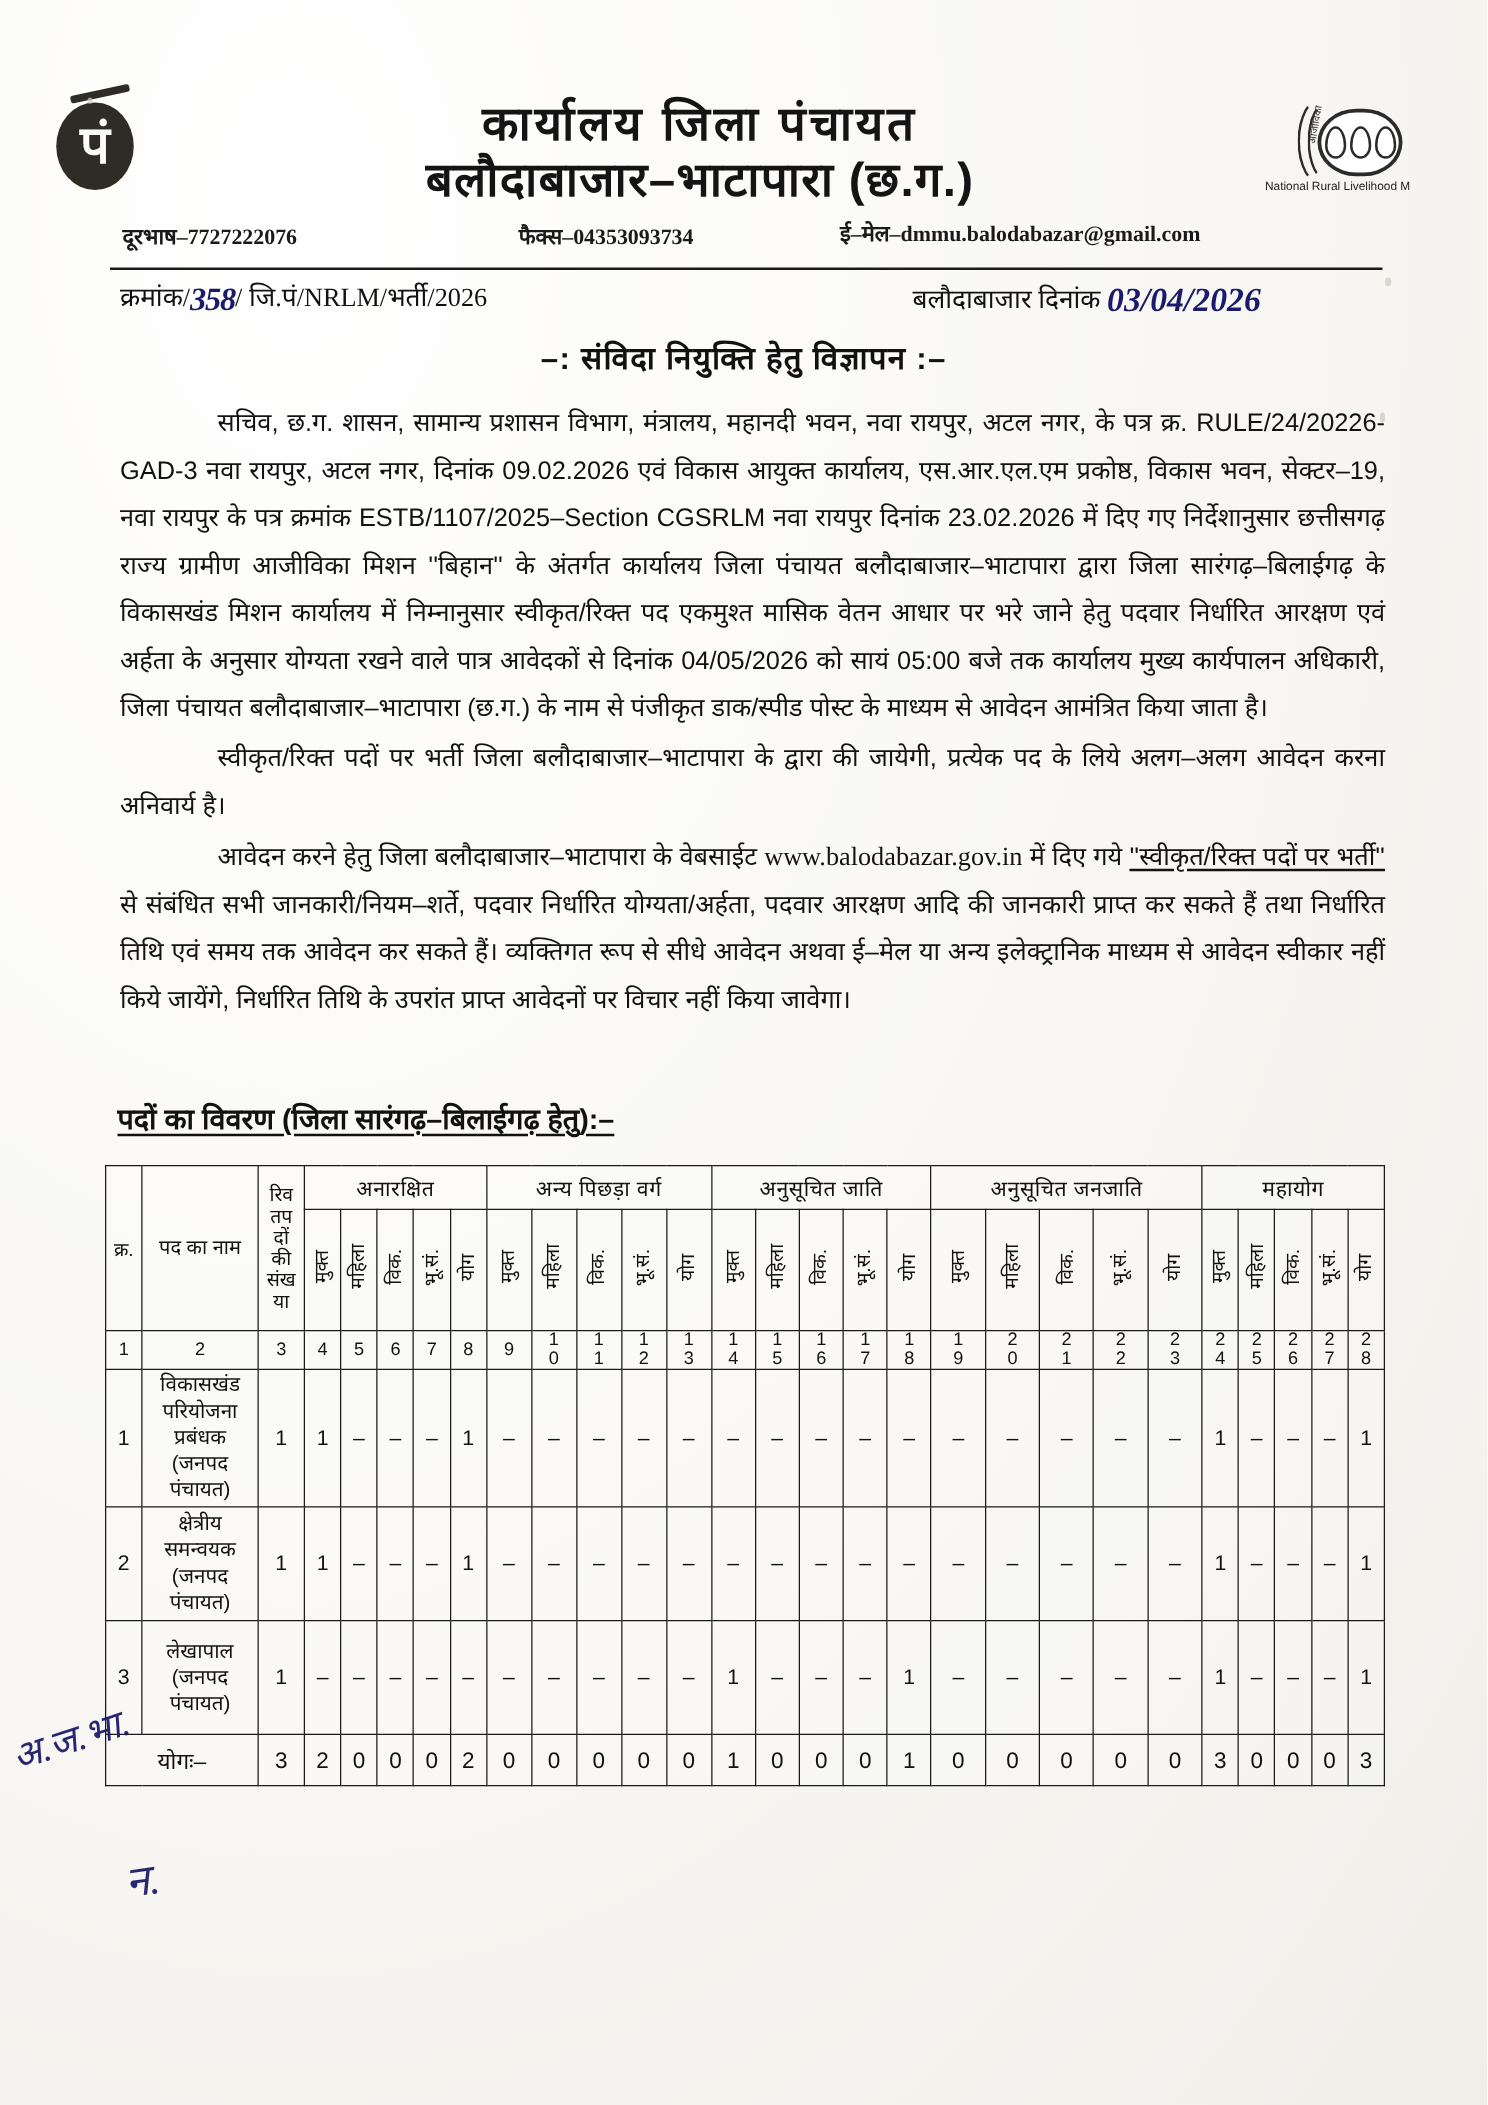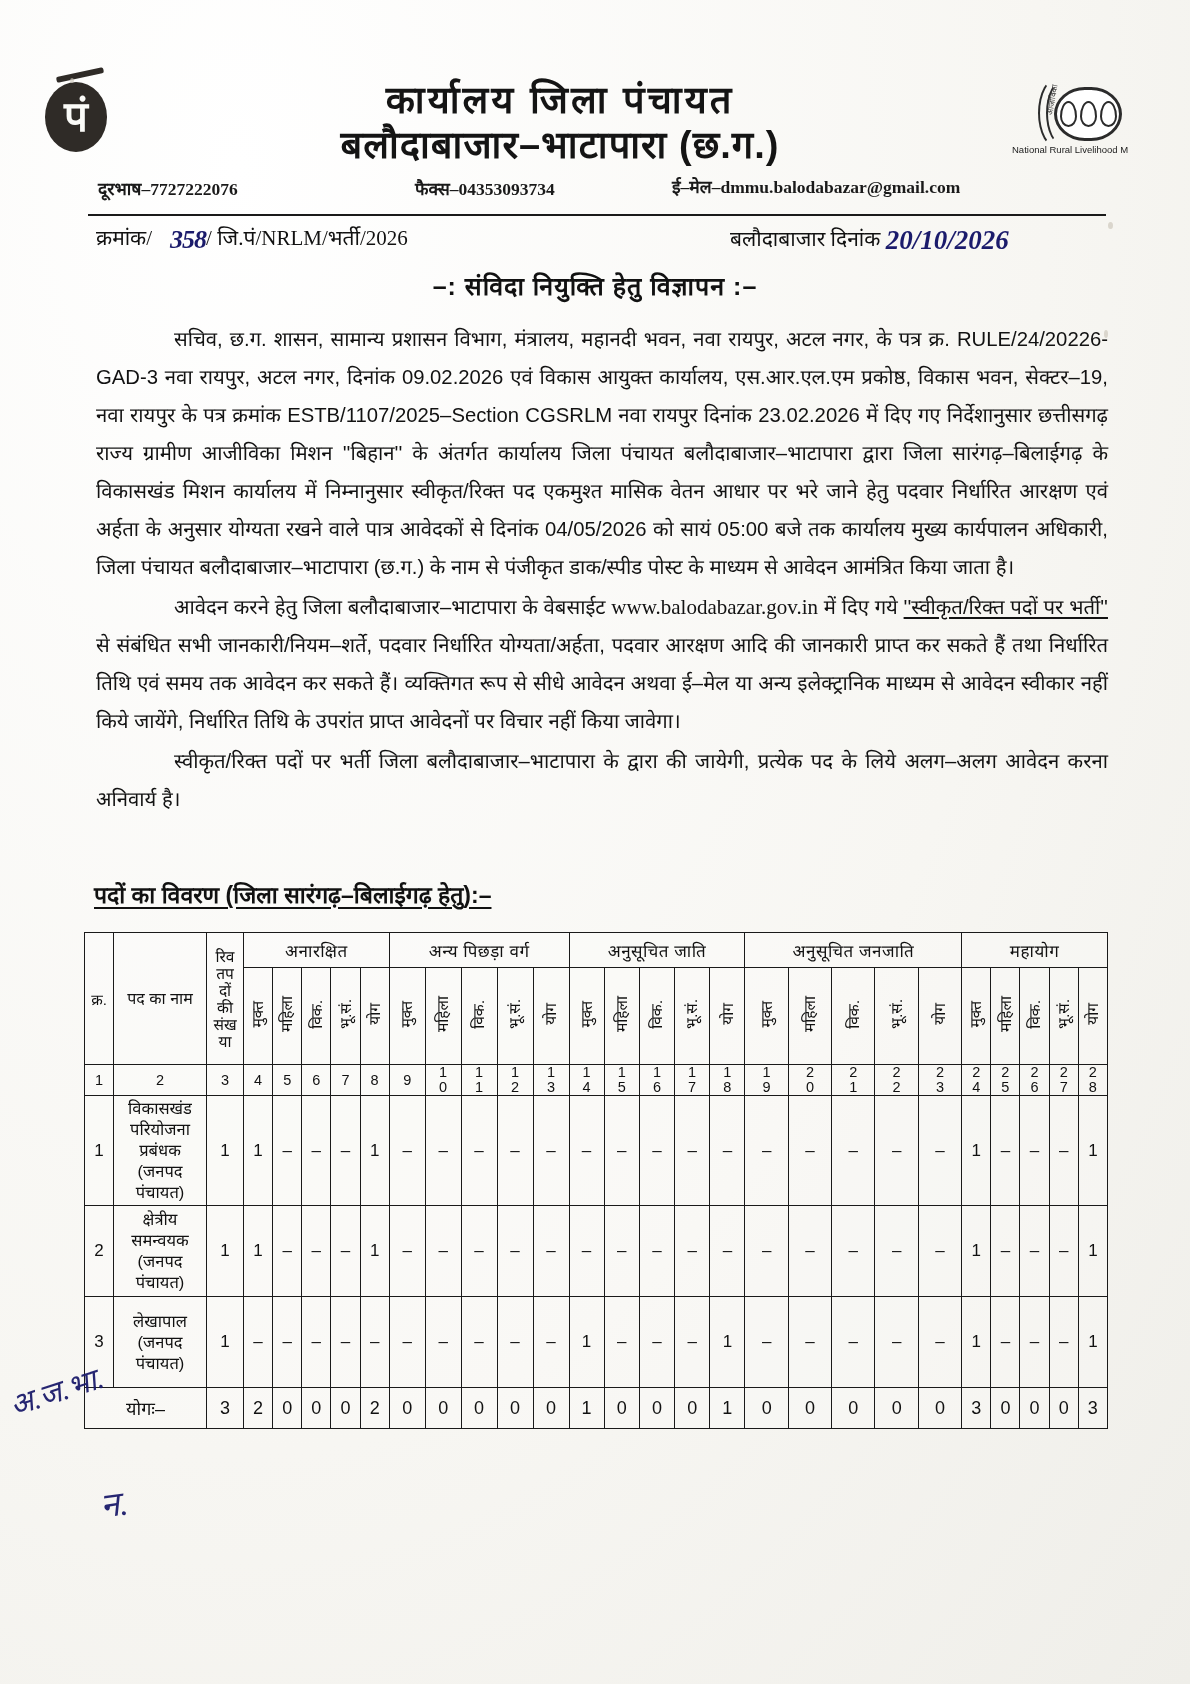--- a/index.html
+++ b/index.html
@@ -105,21 +105,21 @@
 
   
   .refline{position:absolute;left:0;top:222px;width:1190px;height:40px;}
   .refline .ref-left{
     position:absolute;left:96px;top:0;font-size:21px;white-space:nowrap;
     font-family:"Liberation Serif", serif;
   }
   .handnum{
     font-family:"Liberation Serif", serif;
     font-size:26px;font-style:italic;font-weight:700;
-    color:#1b1b6b;position:relative;top:3px;letter-spacing:-1px;margin-left:18px;
+    color:#1b1b6b;position:relative;top:3px;letter-spacing:-1px;
   }
   .refline .ref-right{
     position:absolute;left:730px;top:0;font-size:21px;white-space:nowrap;
   }
   .handdate{
     font-family:"Liberation Serif", serif;
     font-size:27px;font-style:italic;font-weight:700;color:#1b1b6b;
     position:relative;top:3px;
   }
 
@@ -247,36 +247,36 @@
   </div>
 
   <div class="hrule"></div>
 
   <div class="refline">
     <div class="ref-left">
       <span>क्रमांक/</span><span class="handnum">358</span><span>/ जि.पं/NRLM/भर्ती/2026</span>
     </div>
     <div class="ref-right">
       <span>बलौदाबाजार दिनांक</span>
-      <span class="handdate">20/10/2026</span>
+      <span class="handdate">03/04/2026</span>
     </div>
   </div>
 
   <div class="subject">–: संविदा नियुक्ति हेतु विज्ञापन :–</div>
 
   <div class="body-text">
     <p class="indent">सचिव, छ.ग. शासन, सामान्य प्रशासन विभाग, मंत्रालय, महानदी भवन, नवा रायपुर, अटल नगर, के पत्र क्र. RULE/24/20226-GAD-3 नवा रायपुर, अटल नगर, दिनांक 09.02.2026 एवं विकास आयुक्त कार्यालय, एस.आर.एल.एम प्रकोष्ठ, विकास भवन, सेक्टर–19, नवा रायपुर के पत्र क्रमांक ESTB/1107/2025–Section CGSRLM नवा रायपुर दिनांक 23.02.2026 में दिए गए निर्देशानुसार छत्तीसगढ़ राज्य ग्रामीण आजीविका मिशन ''बिहान'' के अंतर्गत कार्यालय जिला पंचायत बलौदाबाजार–भाटापारा द्वारा जिला सारंगढ़–बिलाईगढ़ के विकासखंड मिशन कार्यालय में निम्नानुसार स्वीकृत/रिक्त पद एकमुश्त मासिक वेतन आधार पर भरे जाने हेतु पदवार निर्धारित आरक्षण एवं अर्हता के अनुसार योग्यता रखने वाले पात्र आवेदकों से दिनांक 04/05/2026 को सायं 05:00 बजे तक कार्यालय मुख्य कार्यपालन अधिकारी, जिला पंचायत बलौदाबाजार–भाटापारा (छ.ग.) के नाम से पंजीकृत डाक/स्पीड पोस्ट के माध्यम से आवेदन आमंत्रित किया जाता है।</p>
+    <p class="indent">स्वीकृत/रिक्त पदों पर भर्ती जिला बलौदाबाजार–भाटापारा के द्वारा की जायेगी, प्रत्येक पद के लिये अलग–अलग आवेदन करना अनिवार्य है।</p>
     <p class="indent">
       <span>आवेदन करने हेतु जिला बलौदाबाजार–भाटापारा के वेबसाईट</span>
       <span class="url">www.balodabazar.gov.in</span>
       <span>में दिए गये</span>
       <span class="uline">''स्वीकृत/रिक्त पदों पर भर्ती''</span>
       <span>से संबंधित सभी जानकारी/नियम–शर्ते, पदवार निर्धारित योग्यता/अर्हता, पदवार आरक्षण आदि की जानकारी प्राप्त कर सकते हैं तथा निर्धारित तिथि एवं समय तक आवेदन कर सकते हैं। व्यक्तिगत रूप से सीधे आवेदन अथवा ई–मेल या अन्य इलेक्ट्रानिक माध्यम से आवेदन स्वीकार नहीं किये जायेंगे, निर्धारित तिथि के उपरांत प्राप्त आवेदनों पर विचार नहीं किया जावेगा।</span>
     </p>
-    <p class="indent">स्वीकृत/रिक्त पदों पर भर्ती जिला बलौदाबाजार–भाटापारा के द्वारा की जायेगी, प्रत्येक पद के लिये अलग–अलग आवेदन करना अनिवार्य है।</p>
   </div>
 
   <div class="table-caption">पदों का विवरण (जिला सारंगढ़–बिलाईगढ़ हेतु):–</div>
 
   <div class="tbl-wrap">
     <table class="posts">
       <thead>
         <tr>
           <th class="col-sr" rowspan="2">क्र.</th>
           <th class="col-name" rowspan="2">पद का नाम</th>

